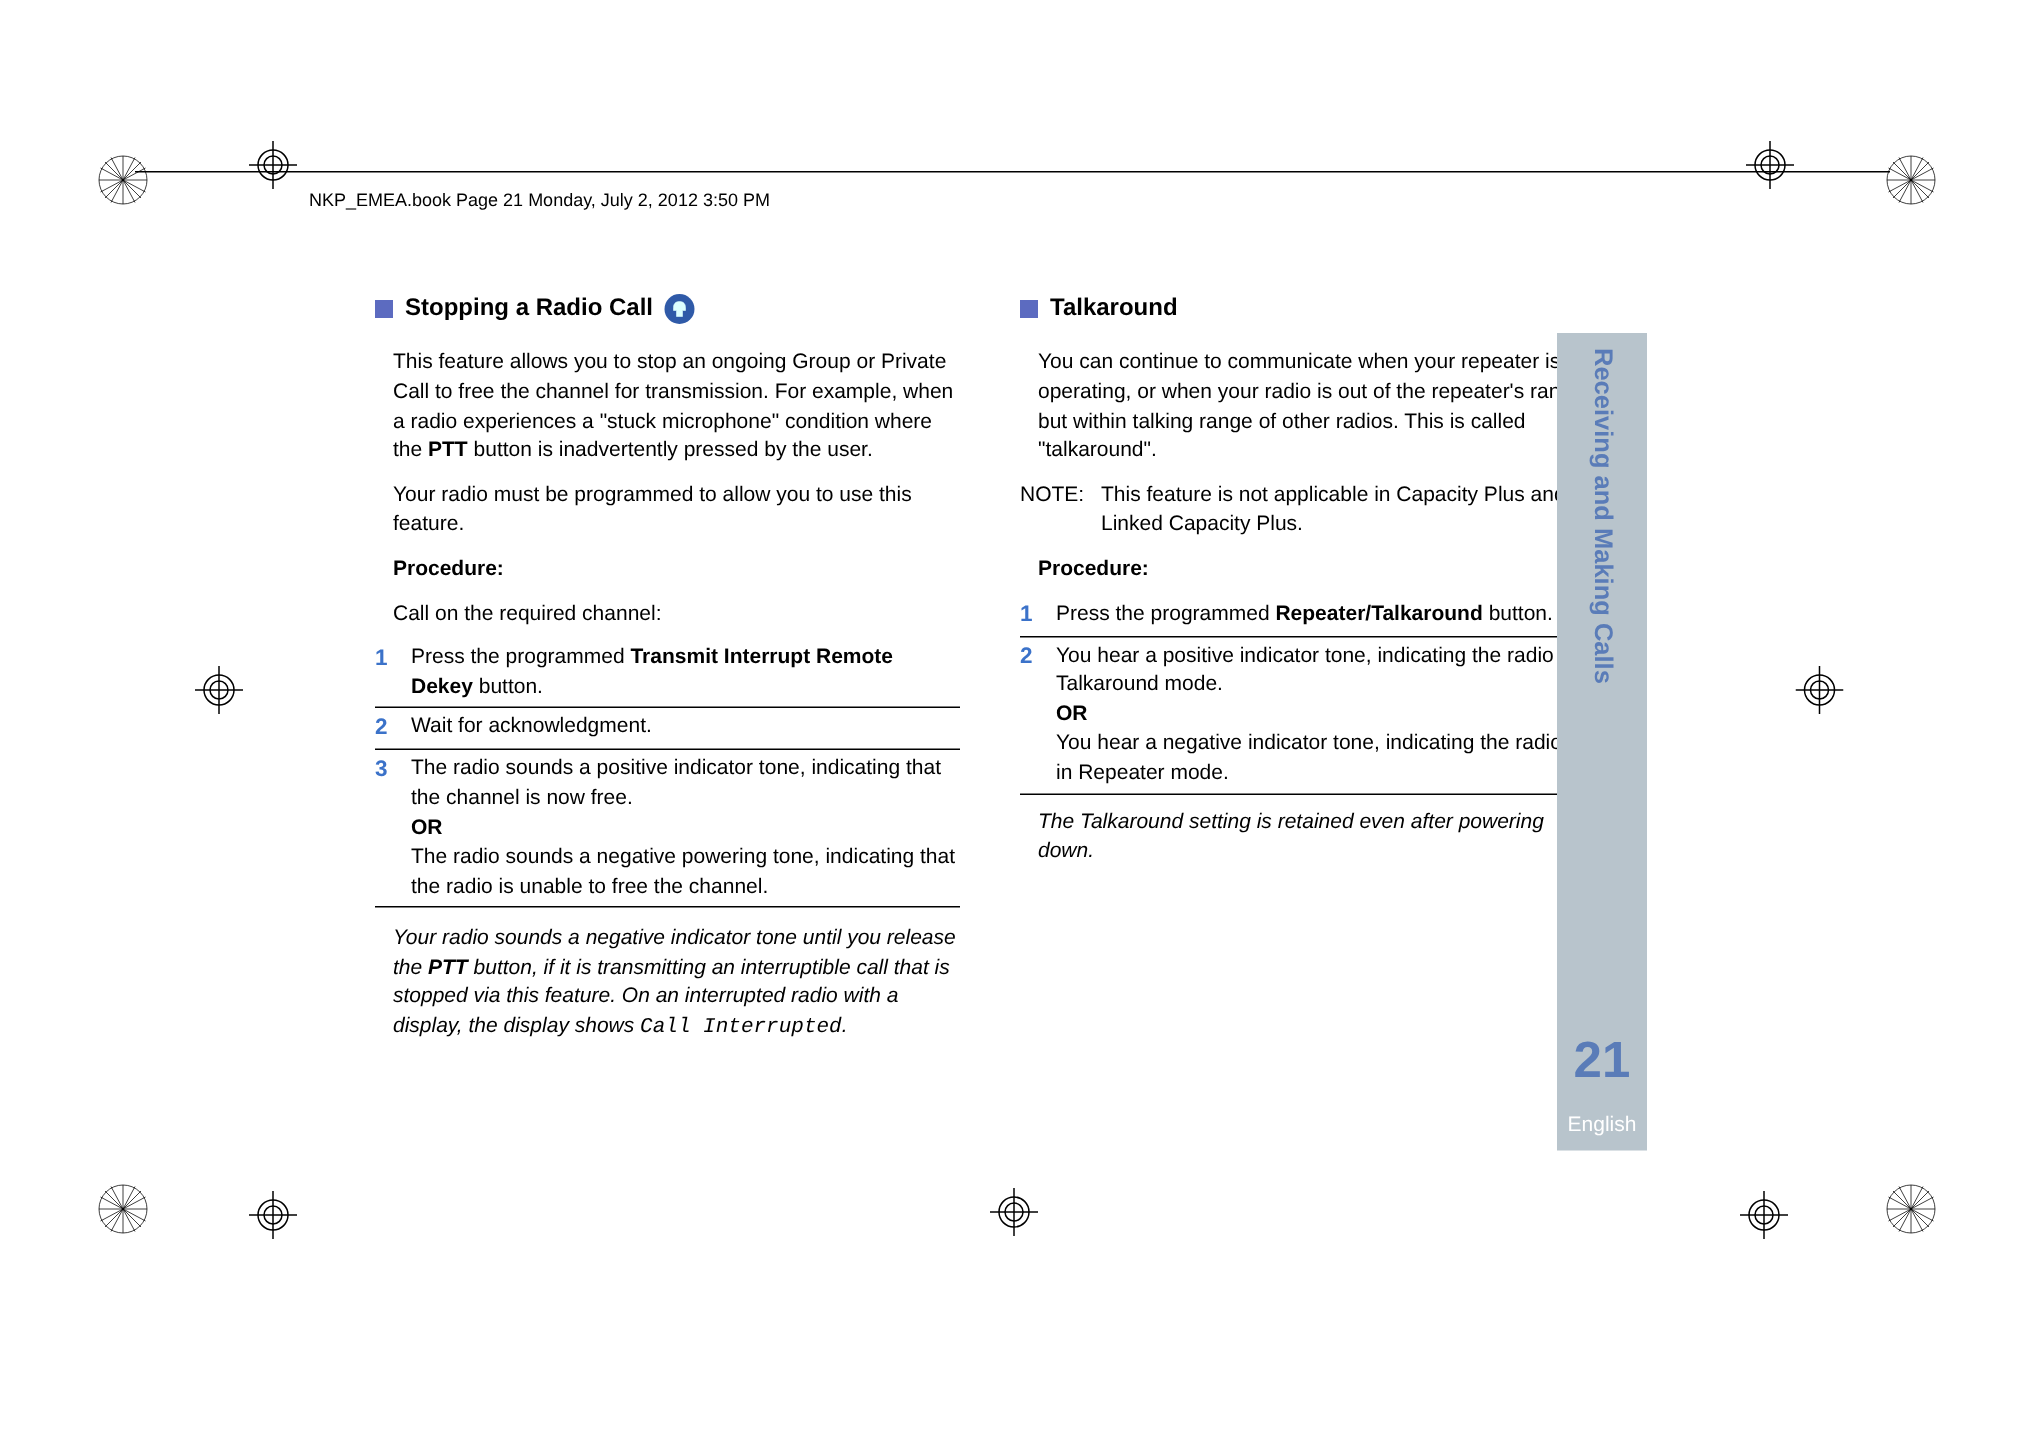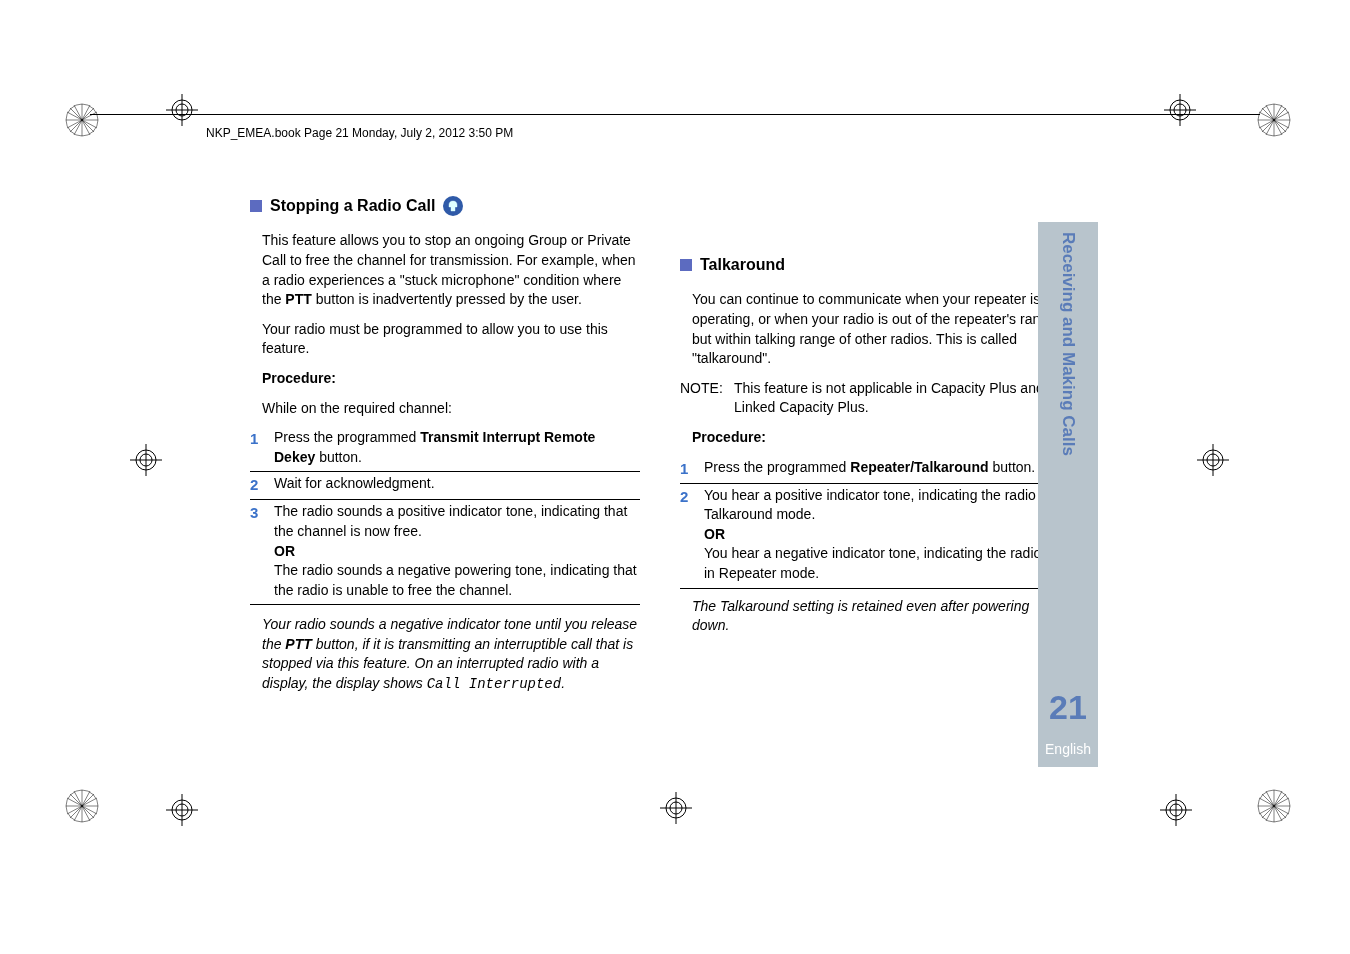--- a/index.html
+++ b/index.html
@@ -55,21 +55,20 @@
   .content {
     position: absolute;
     top: 195px;
     left: 250px;
     width: 820px;
     display: flex;
     gap: 40px;
     color: #000;
     font-size: 14px;
     line-height: 1.4;
-    align-items: center;
   }
   .col {
     width: 390px;
   }
 
   .section-head {
     display: flex;
     align-items: center;
     margin-bottom: 14px;
   }
@@ -300,21 +299,21 @@
         </span>
       </div>
 
       <p>
         <span>This feature allows you to stop an ongoing Group or Private Call to free the channel for transmission. For example, when a radio experiences a "stuck microphone" condition where the </span><span class="bold">PTT</span><span> button is inadvertently pressed by the user.</span>
       </p>
 
       <p>Your radio must be programmed to allow you to use this feature.</p>
 
       <p class="bold">Procedure:</p>
-      <p>While on the required channel:</p>
+      <p>Call on the required channel:</p>
 
       <div class="step bordered">
         <div class="num">1</div>
         <div class="txt">
           <span>Press the programmed </span><span class="bold">Transmit Interrupt Remote Dekey</span><span> button.</span>
         </div>
       </div>
 
       <div class="step bordered">
         <div class="num">2</div>

